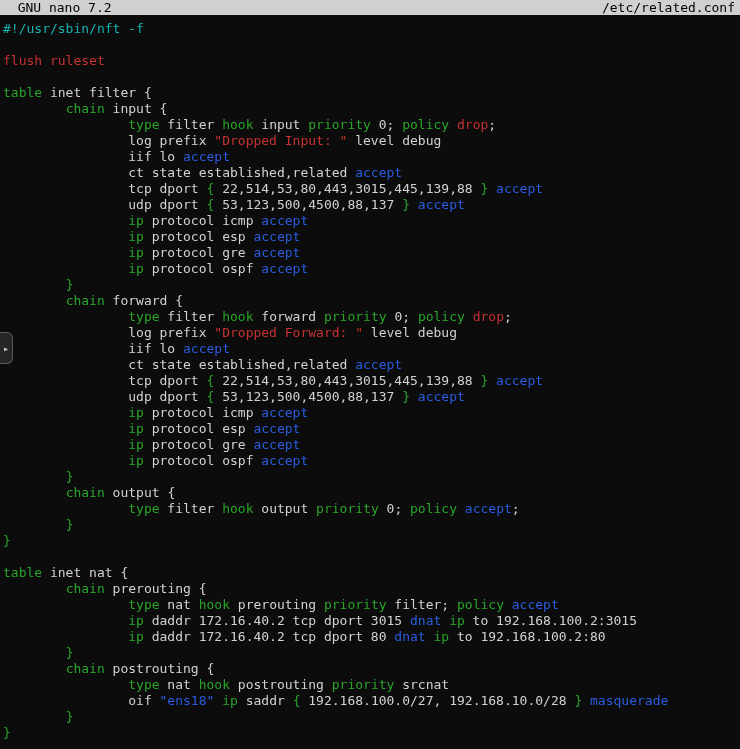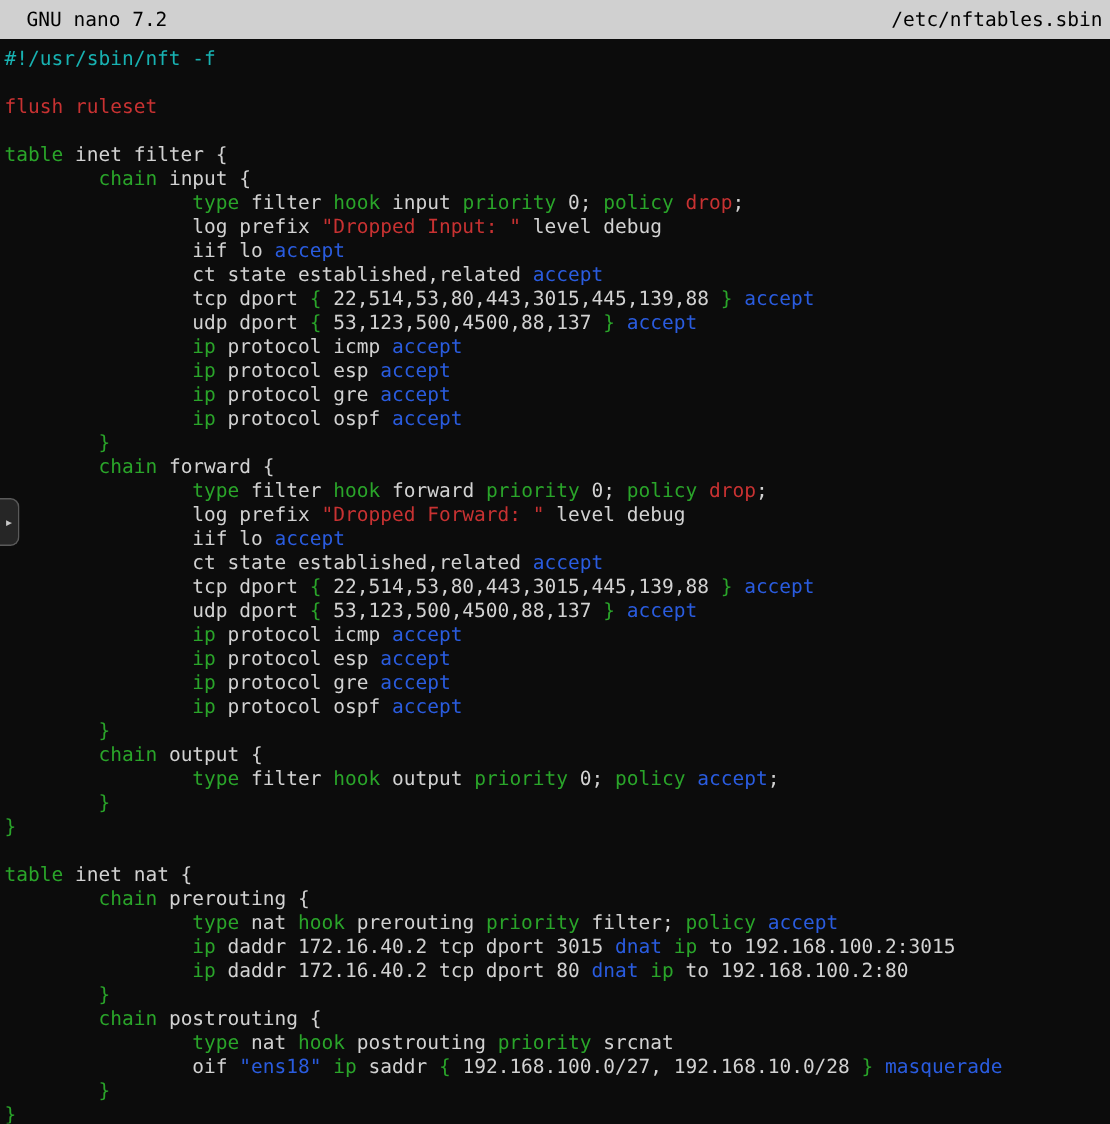--- a/index.html
+++ b/index.html
@@ -6,26 +6,26 @@
   html, body { margin: 0; padding: 0; }
   body {
     width: 740px; height: 749px;
     background: var(--bg, #0c0c0c);
     font-family: "DejaVu Sans Mono", monospace;
     font-size: 13px;
     overflow: hidden;
     position: relative;
   }
   .titlebar {
-    height: 26px;
+    height: 15px;
     background: var(--titlebar_bg, #d0d0d0);
     color: var(--titlebar_fg, #000);
     display: flex;
     justify-content: space-between;
-    align-items: center;
+    align-items: flex-start;
     padding: 0 5px 0 2px;
     white-space: pre;
     font-size: 13px;
   }
   .editor {
     padding: 6px 8px 0 3px;
     color: var(--fg, #d0d0d0);
     line-height: 16px;
     white-space: pre;
   }
@@ -48,20 +48,20 @@
     color: #c8c8c8;
     font-size: 10px;
     cursor: pointer;
   }
 </style>
 </head>
 <body>
 
 <div class="titlebar">
   <span>  GNU nano 7.2</span>
-  <span>/etc/nftables.sbin</span>
+  <span>/etc/related.conf</span>
 </div>
 
 <div class="editor" id="editor"><div class="line"><span class="c-cyan">#!/usr/sbin/nft -f</span></div><div class="line"></div><div class="line"><span class="c-red">flush ruleset</span></div><div class="line"></div><div class="line"><span class="c-green">table</span><span> inet filter {</span></div><div class="line"><span>        </span><span class="c-green">chain</span><span> input {</span></div><div class="line"><span>                </span><span class="c-green">type</span><span> filter </span><span class="c-green">hook</span><span> input </span><span class="c-green">priority</span><span> 0; </span><span class="c-green">policy</span><span> </span><span class="c-red">drop</span><span>;</span></div><div class="line"><span>                log prefix </span><span class="c-red">"Dropped Input: "</span><span> level debug</span></div><div class="line"><span>                iif lo </span><span class="c-blue">accept</span></div><div class="line"><span>                ct state established,related </span><span class="c-blue">accept</span></div><div class="line"><span>                tcp dport </span><span class="c-green">{</span><span> 22,514,53,80,443,3015,445,139,88 </span><span class="c-green">}</span><span> </span><span class="c-blue">accept</span></div><div class="line"><span>                udp dport </span><span class="c-green">{</span><span> 53,123,500,4500,88,137 </span><span class="c-green">}</span><span> </span><span class="c-blue">accept</span></div><div class="line"><span>                </span><span class="c-green">ip</span><span> protocol icmp </span><span class="c-blue">accept</span></div><div class="line"><span>                </span><span class="c-green">ip</span><span> protocol esp </span><span class="c-blue">accept</span></div><div class="line"><span>                </span><span class="c-green">ip</span><span> protocol gre </span><span class="c-blue">accept</span></div><div class="line"><span>                </span><span class="c-green">ip</span><span> protocol ospf </span><span class="c-blue">accept</span></div><div class="line"><span>        </span><span class="c-green">}</span></div><div class="line"><span>        </span><span class="c-green">chain</span><span> forward {</span></div><div class="line"><span>                </span><span class="c-green">type</span><span> filter </span><span class="c-green">hook</span><span> forward </span><span class="c-green">priority</span><span> 0; </span><span class="c-green">policy</span><span> </span><span class="c-red">drop</span><span>;</span></div><div class="line"><span>                log prefix </span><span class="c-red">"Dropped Forward: "</span><span> level debug</span></div><div class="line"><span>                iif lo </span><span class="c-blue">accept</span></div><div class="line"><span>                ct state established,related </span><span class="c-blue">accept</span></div><div class="line"><span>                tcp dport </span><span class="c-green">{</span><span> 22,514,53,80,443,3015,445,139,88 </span><span class="c-green">}</span><span> </span><span class="c-blue">accept</span></div><div class="line"><span>                udp dport </span><span class="c-green">{</span><span> 53,123,500,4500,88,137 </span><span class="c-green">}</span><span> </span><span class="c-blue">accept</span></div><div class="line"><span>                </span><span class="c-green">ip</span><span> protocol icmp </span><span class="c-blue">accept</span></div><div class="line"><span>                </span><span class="c-green">ip</span><span> protocol esp </span><span class="c-blue">accept</span></div><div class="line"><span>                </span><span class="c-green">ip</span><span> protocol gre </span><span class="c-blue">accept</span></div><div class="line"><span>                </span><span class="c-green">ip</span><span> protocol ospf </span><span class="c-blue">accept</span></div><div class="line"><span>        </span><span class="c-green">}</span></div><div class="line"><span>        </span><span class="c-green">chain</span><span> output {</span></div><div class="line"><span>                </span><span class="c-green">type</span><span> filter </span><span class="c-green">hook</span><span> output </span><span class="c-green">priority</span><span> 0; </span><span class="c-green">policy</span><span> </span><span class="c-blue">accept</span><span>;</span></div><div class="line"><span>        </span><span class="c-green">}</span></div><div class="line"><span class="c-green">}</span></div><div class="line"></div><div class="line"><span class="c-green">table</span><span> inet nat {</span></div><div class="line"><span>        </span><span class="c-green">chain</span><span> prerouting {</span></div><div class="line"><span>                </span><span class="c-green">type</span><span> nat </span><span class="c-green">hook</span><span> prerouting </span><span class="c-green">priority</span><span> filter; </span><span class="c-green">policy</span><span> </span><span class="c-blue">accept</span></div><div class="line"><span>                </span><span class="c-green">ip</span><span> daddr 172.16.40.2 tcp dport 3015 </span><span class="c-blue">dnat</span><span> </span><span class="c-green">ip</span><span> to 192.168.100.2:3015</span></div><div class="line"><span>                </span><span class="c-green">ip</span><span> daddr 172.16.40.2 tcp dport 80 </span><span class="c-blue">dnat</span><span> </span><span class="c-green">ip</span><span> to 192.168.100.2:80</span></div><div class="line"><span>        </span><span class="c-green">}</span></div><div class="line"><span>        </span><span class="c-green">chain</span><span> postrouting {</span></div><div class="line"><span>                </span><span class="c-green">type</span><span> nat </span><span class="c-green">hook</span><span> postrouting </span><span class="c-green">priority</span><span> srcnat</span></div><div class="line"><span>                oif </span><span class="c-blue">"ens18"</span><span> </span><span class="c-green">ip</span><span> saddr </span><span class="c-green">{</span><span> 192.168.100.0/27, 192.168.10.0/28 </span><span class="c-green">}</span><span> </span><span class="c-blue">masquerade</span></div><div class="line"><span>        </span><span class="c-green">}</span></div><div class="line"><span class="c-green">}</span></div></div>
 
 <div class="side-tab">
   <span>▸</span>
 </div>
 
 </body></html>

